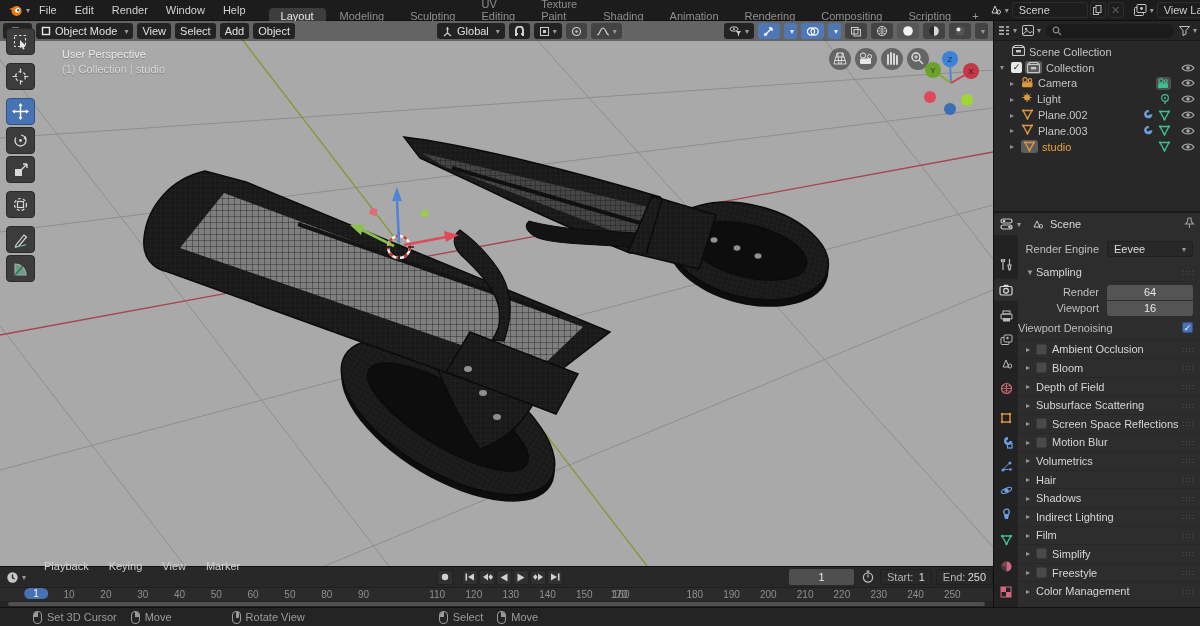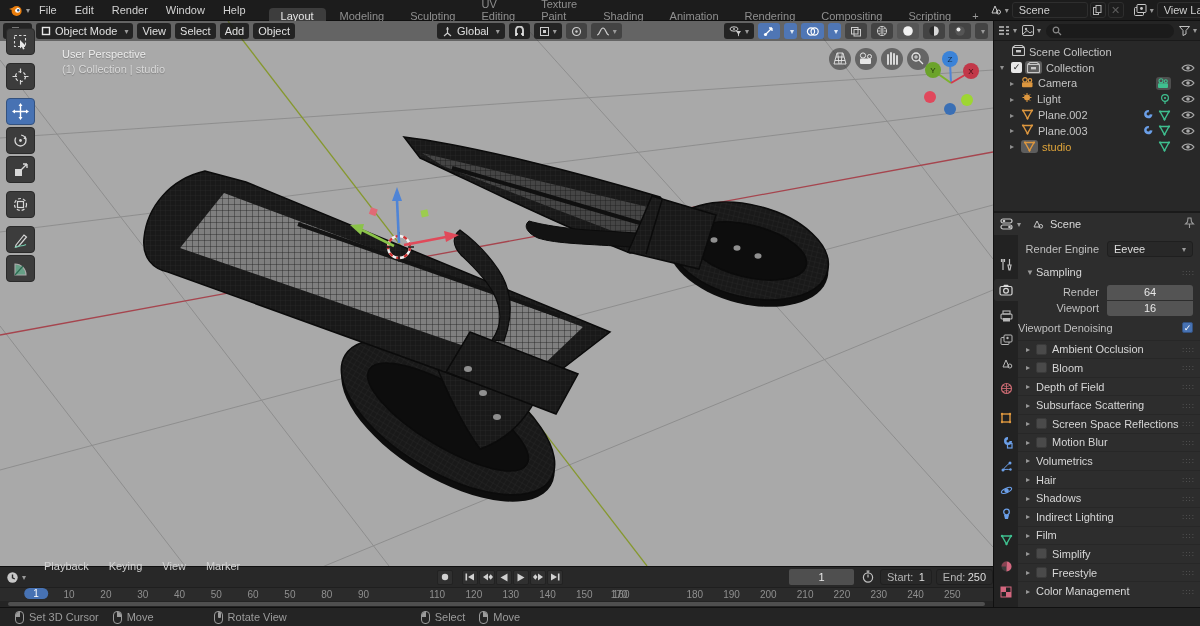--- a/index.html
+++ b/index.html
@@ -970,21 +970,21 @@
       <span class="tick" style="left: 915.52px;">240</span>
       <span class="tick" style="left: 952.32px;">250</span>
       <span class="tick current" style="left: 36px;">1</span>
     </div>
   <div id="tl-scroll">
       <div id="tl-thumb"></div>
     </div>
 </div>
 
 <div id="statusbar">
-  <div id="sb-hints" style="display:flex;align-items:center;margin-left:15px">
+  <div id="sb-hints" style="display:flex;align-items:center;margin-left:33px">
       <span class="hint">
         <span class="mouse l">
           <i></i>
         </span>
         <span>Set 3D Cursor</span>
       </span>
       <span class="hint">
         <span class="mouse r">
           <i></i>
         </span>

